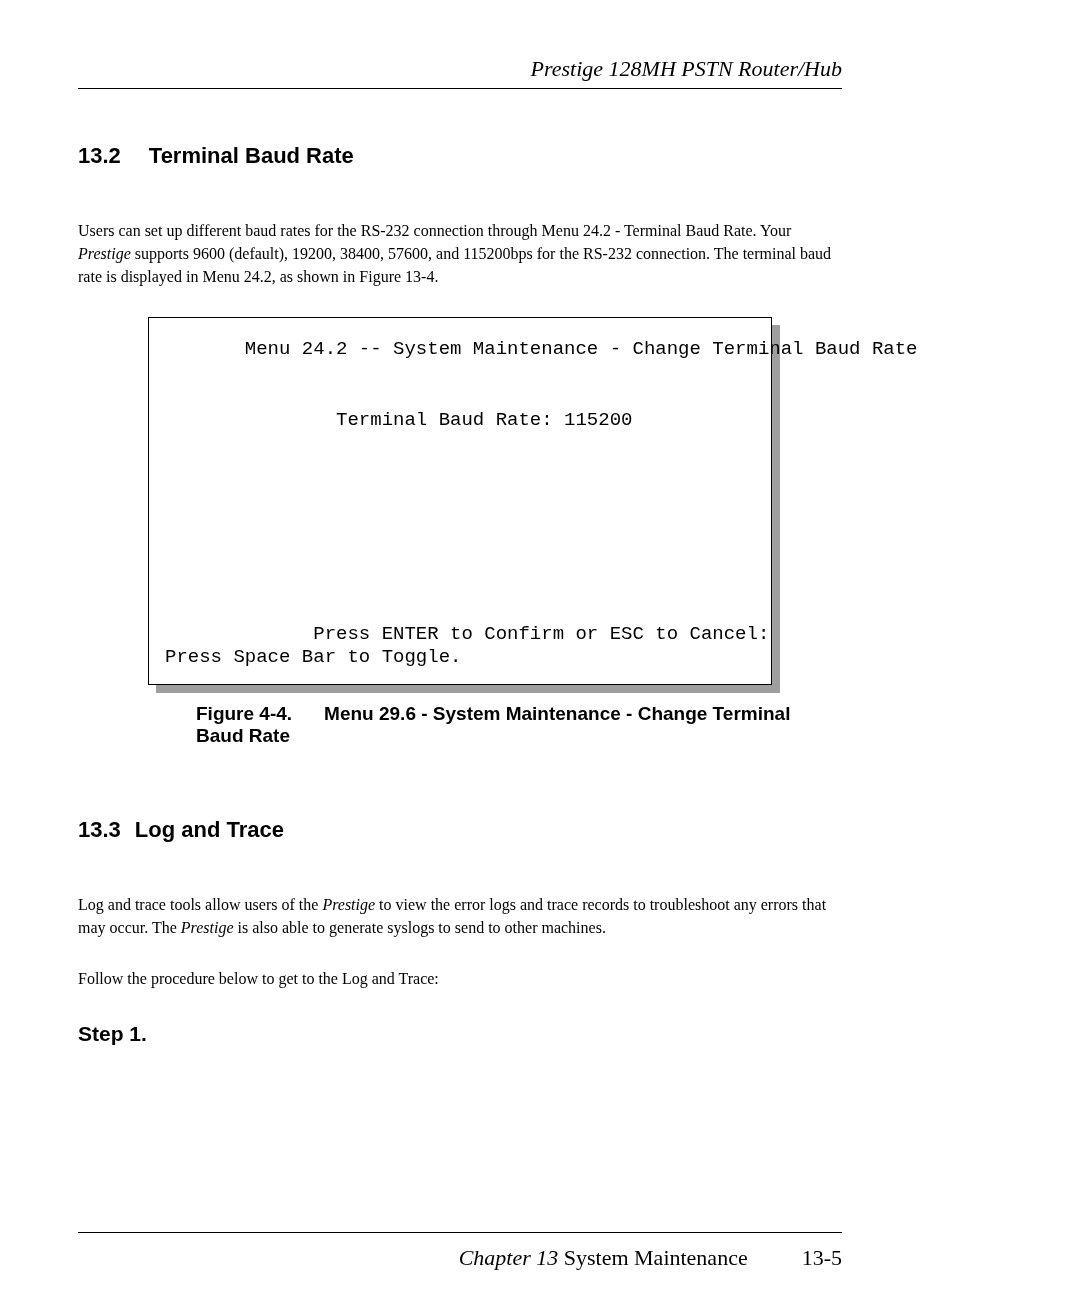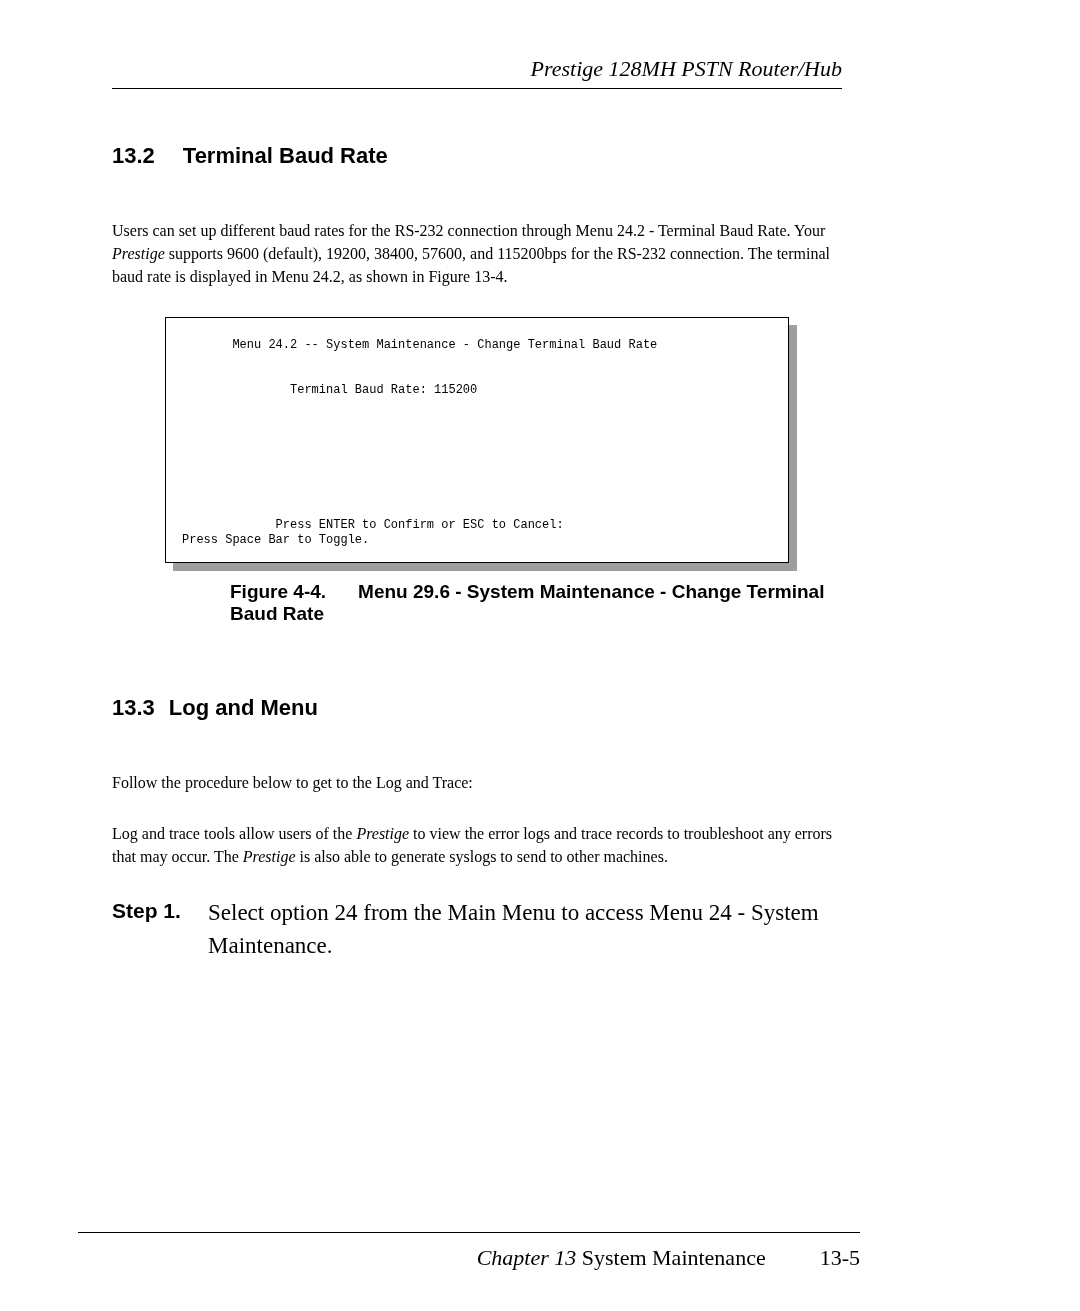--- a/index.html
+++ b/index.html
@@ -6,21 +6,21 @@
     margin: 0;
     padding: 0;
     background: #fff;
     font-family: "Times New Roman", Times, serif;
     color: #000;
   }
   .page {
     box-sizing: border-box;
     width: 920px;
     height: 1311px;
-    padding: 56px 78px 40px 112px;
+    padding: 56px 78px 40px 78px;
     position: relative;
   }
   .running-head {
     font-style: italic;
     font-size: 22px;
     text-align: right;
     margin-bottom: 6px;
   }
   hr.rule {
     border: none;
@@ -67,21 +67,21 @@
     background: #9e9e9e;
     z-index: 0;
   }
   .terminal {
     position: relative;
     z-index: 1;
     border: 1.5px solid #000;
     background: #fff;
     padding: 20px 16px 14px 16px;
     font-family: "Courier New", Courier, monospace;
-    font-size: 12px;
+    font-size: 19px;
     line-height: 1.25;
     white-space: pre;
     min-height: 240px;
     box-sizing: border-box;
   }
   .fig-caption {
     font-family: Arial, Helvetica, sans-serif;
     font-weight: bold;
     font-size: 19px;
     text-align: left;
@@ -106,21 +106,21 @@
     font-family: Arial, Helvetica, sans-serif;
     font-weight: bold;
     font-size: 21px;
   }
   .step .step-text {
     flex: 1 1 auto;
   }
   .footer {
     position: absolute;
     left: 78px;
-    right: 60px;
+    right: 78px;
     bottom: 40px;
   }
   .footer-line {
     display: flex;
     justify-content: flex-end;
     align-items: baseline;
     font-size: 22px;
     gap: 54px;
   }
   .footer-line .chapter {
@@ -165,33 +165,32 @@
 
 <span>             Press ENTER to Confirm or ESC to Cancel:</span>
 <span>Press Space Bar to Toggle.</span></div>
   </div>
 
   <div class="fig-caption">
     <span class="figlabel">Figure 4-4.</span><span>Menu 29.6 - System Maintenance - Change Terminal Baud Rate</span>
   </div>
 
   <h2 class="section sec-133">
-    <span class="secnum">13.3</span><span>Log and Menu</span>
+    <span class="secnum">13.3</span><span>Log and Trace</span>
   </h2>
-
-  <p class="body">Follow the procedure below to get to the Log and Trace:</p>
 
   <p class="body">
     <span>Log and trace tools allow users of the </span><span class="prestige">Prestige</span><span> to view the error logs and trace records to troubleshoot any errors that may occur. The </span><span class="prestige">Prestige</span><span> is also able to generate syslogs to send to other machines.</span>
   </p>
 
+  <p class="body">Follow the procedure below to get to the Log and Trace:</p>
+
   <div class="steps">
     <div class="step">
       <div class="step-label">Step 1.</div>
-      <div class="step-text">Select option 24 from the Main Menu to access Menu 24 - System Maintenance.</div>
     </div>
   </div>
 
   <div class="footer">
     <hr class="rule-bottom">
     <div class="footer-line">
       <span class="chapter">
         <span>Chapter 13 </span><span class="nonitalic">System Maintenance</span>
       </span>
       <span class="pagenum">13-5</span>

